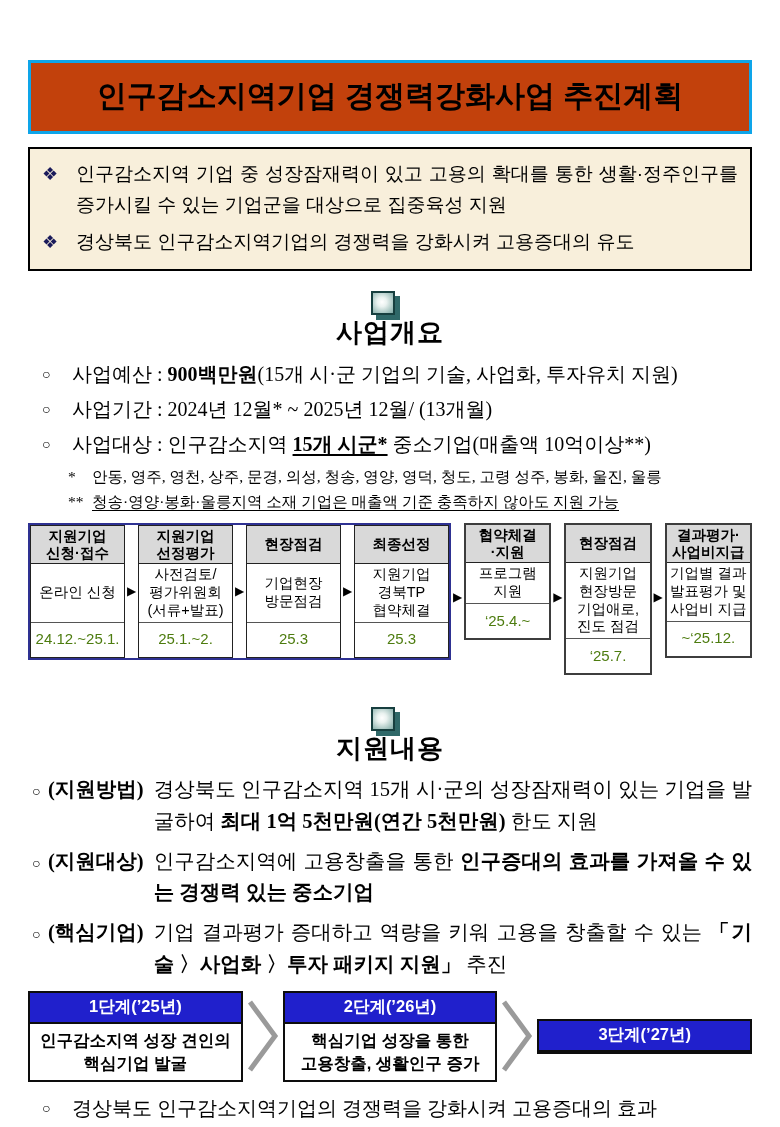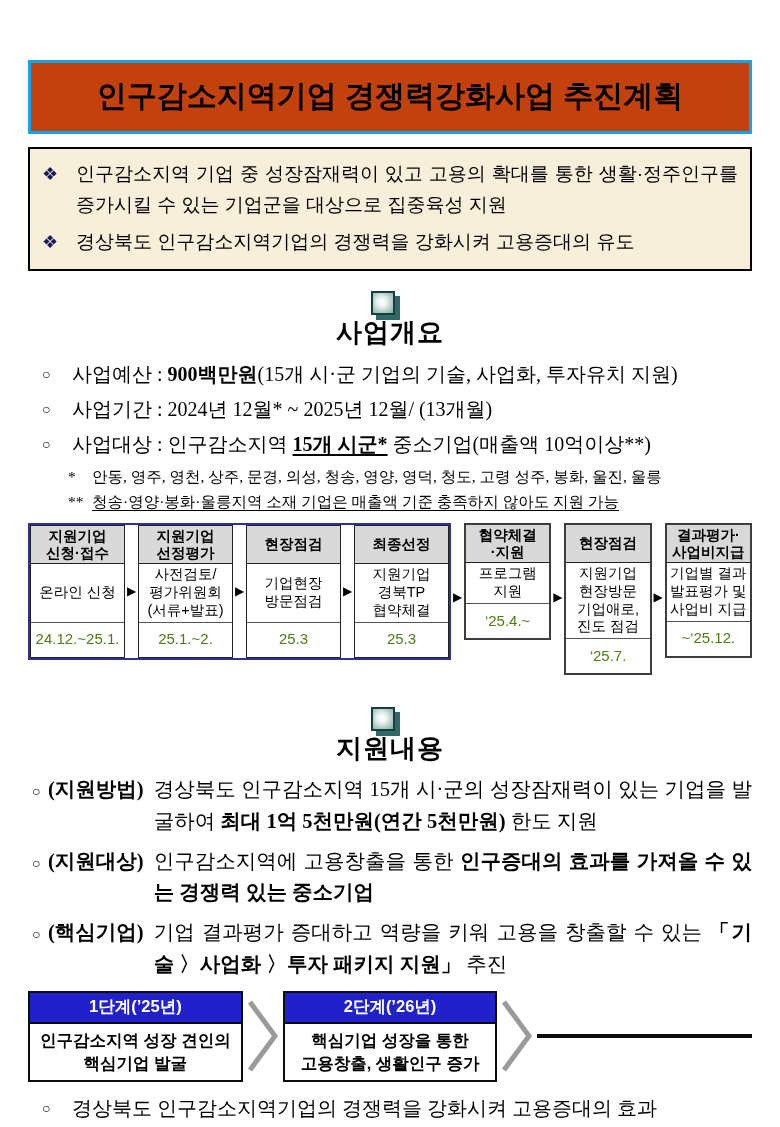--- a/index.html
+++ b/index.html
@@ -249,20 +249,21 @@
       <div class="stage-head">2단계(’26년)</div>
       <div class="stage-body">핵심기업 성장을 통한
 고용창출, 생활인구 증가</div>
     </div>
     <div class="chev">
       <svg width="34" height="80" viewBox="0 0 34 80">
           <path d="M4 6 L29 40 L4 74" fill="none" stroke="#9a9a9a" stroke-width="5" stroke-linejoin="miter"></path>
         </svg>
     </div>
     <div class="stage">
+      <div class="stage-head">3단계(’27년)</div>
     </div>
   </div>
 
   <div class="fx-bullets">
     <div class="fx-item">
       <span class="circ">○</span>
       <span class="ftext">경상북도 인구감소지역기업의 경쟁력을 강화시켜 고용증대의 효과</span>
     </div>
 
   </div>

